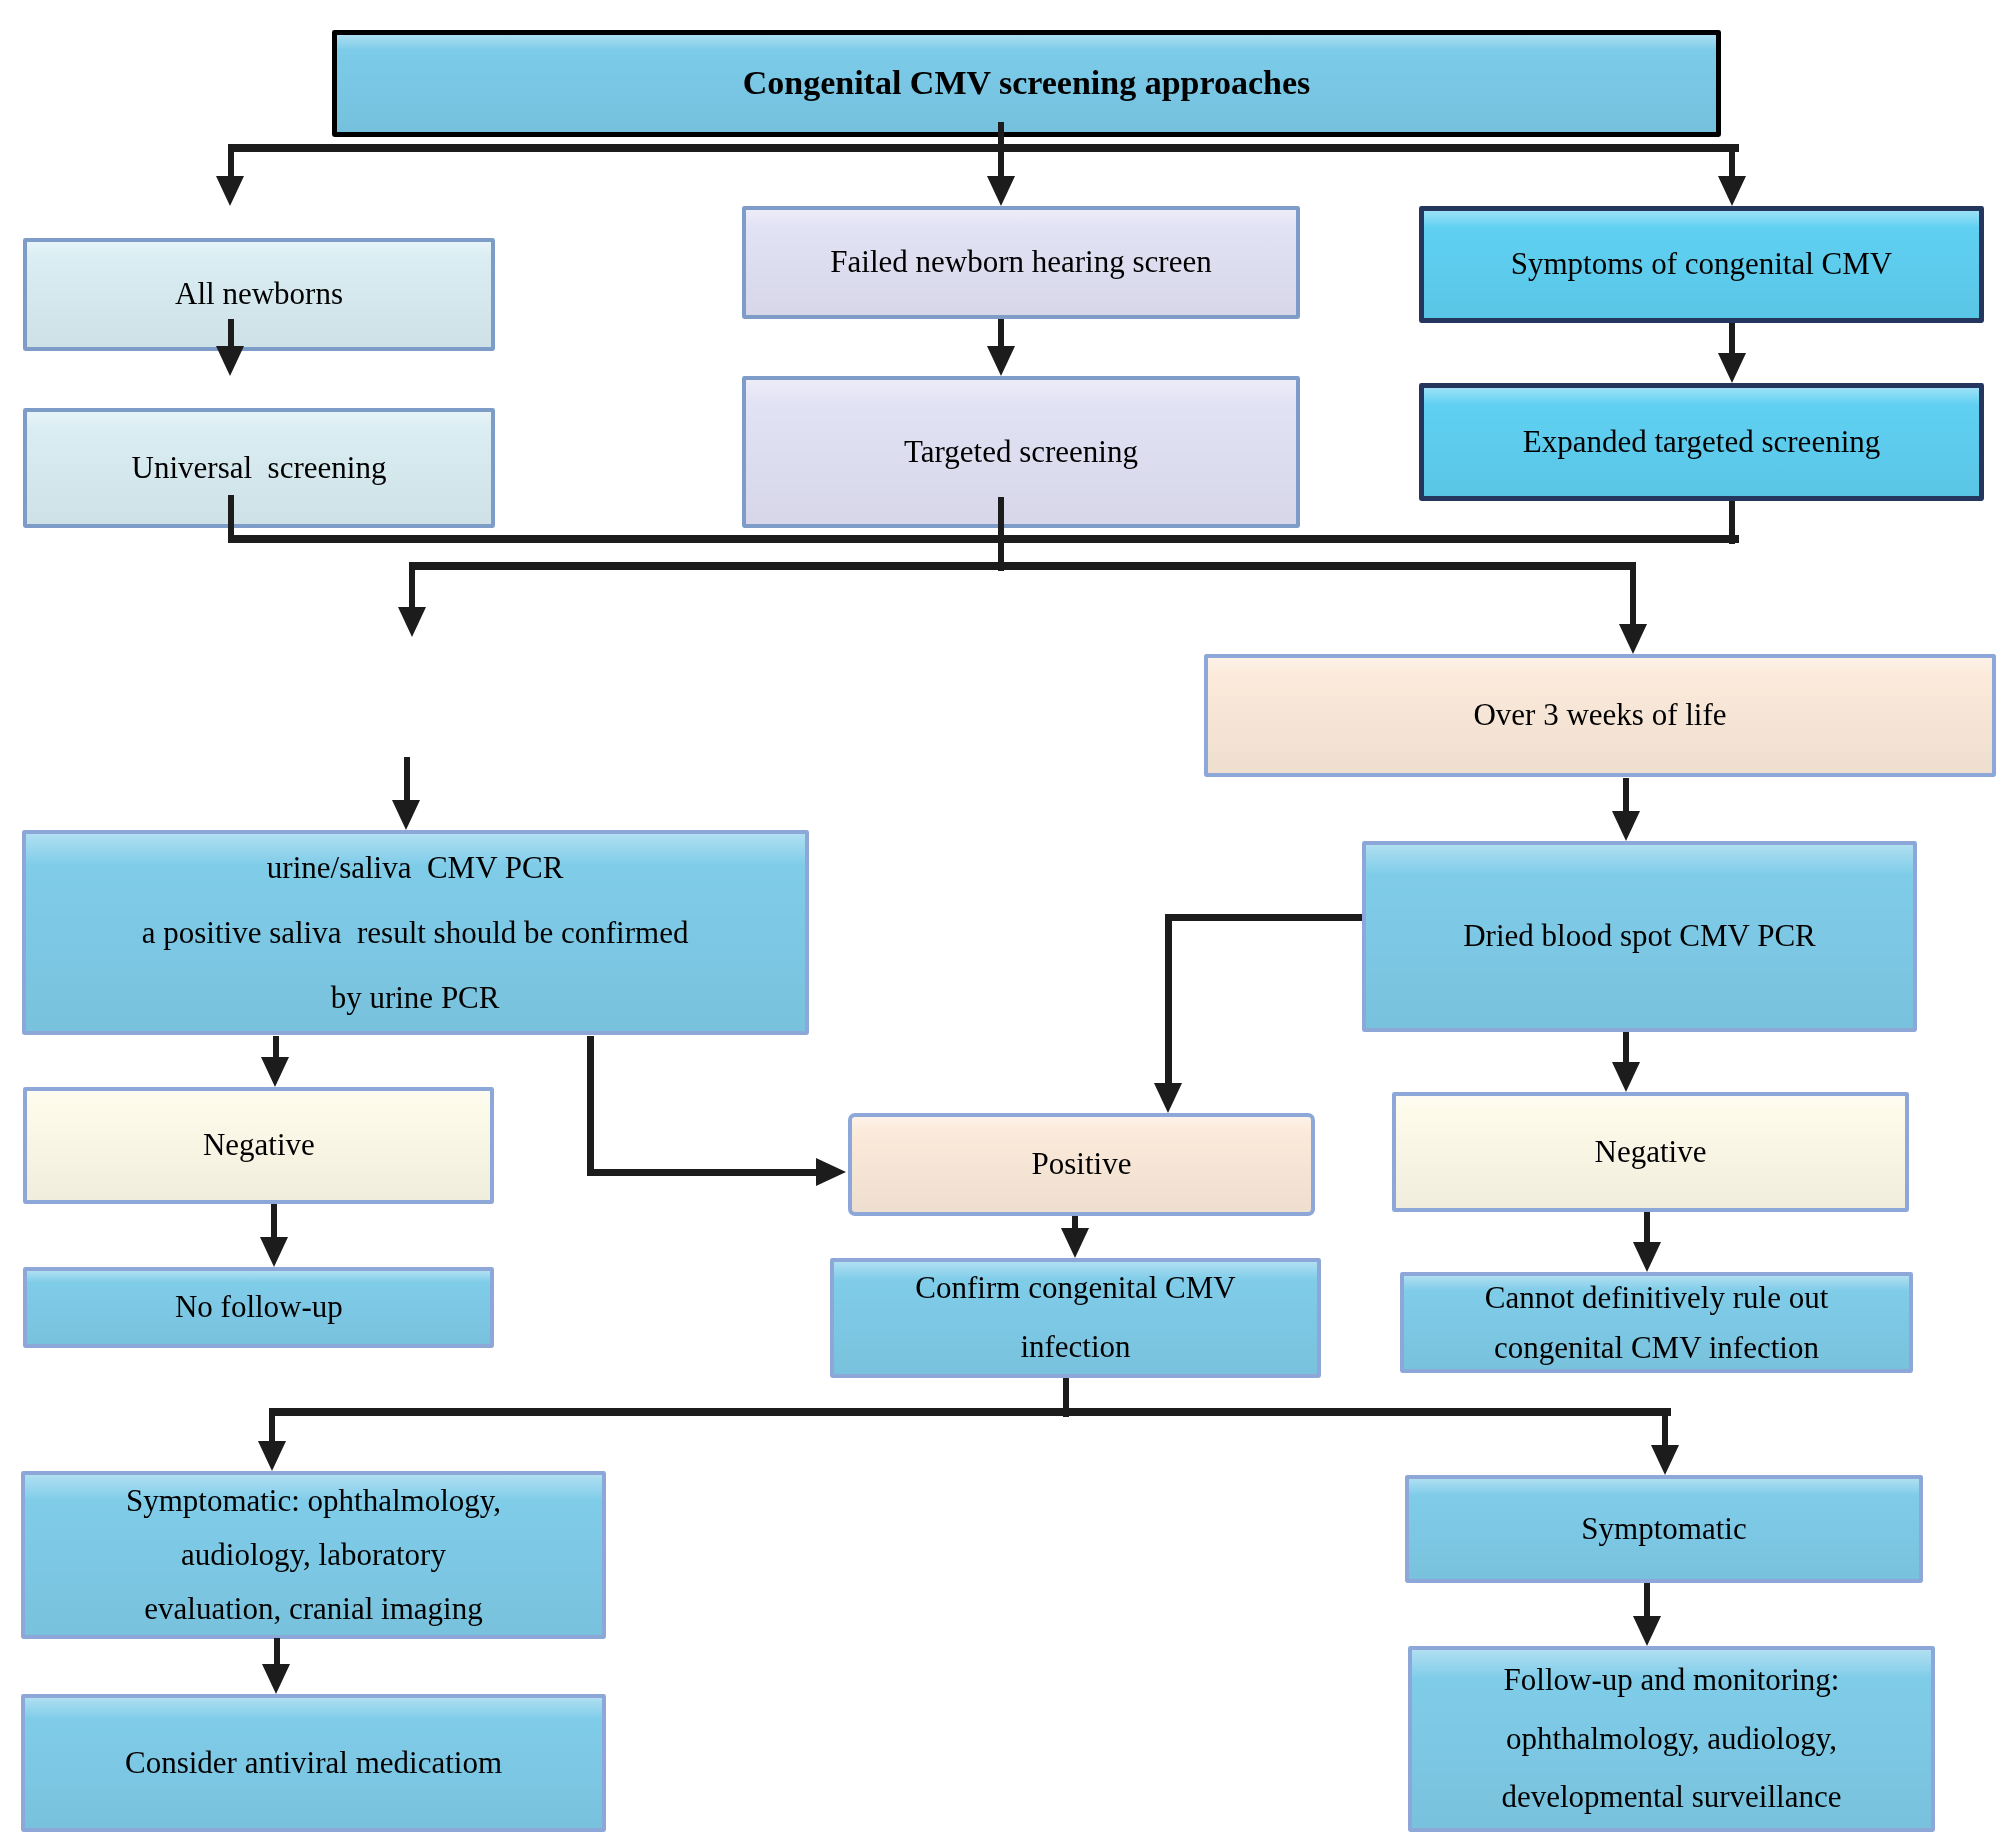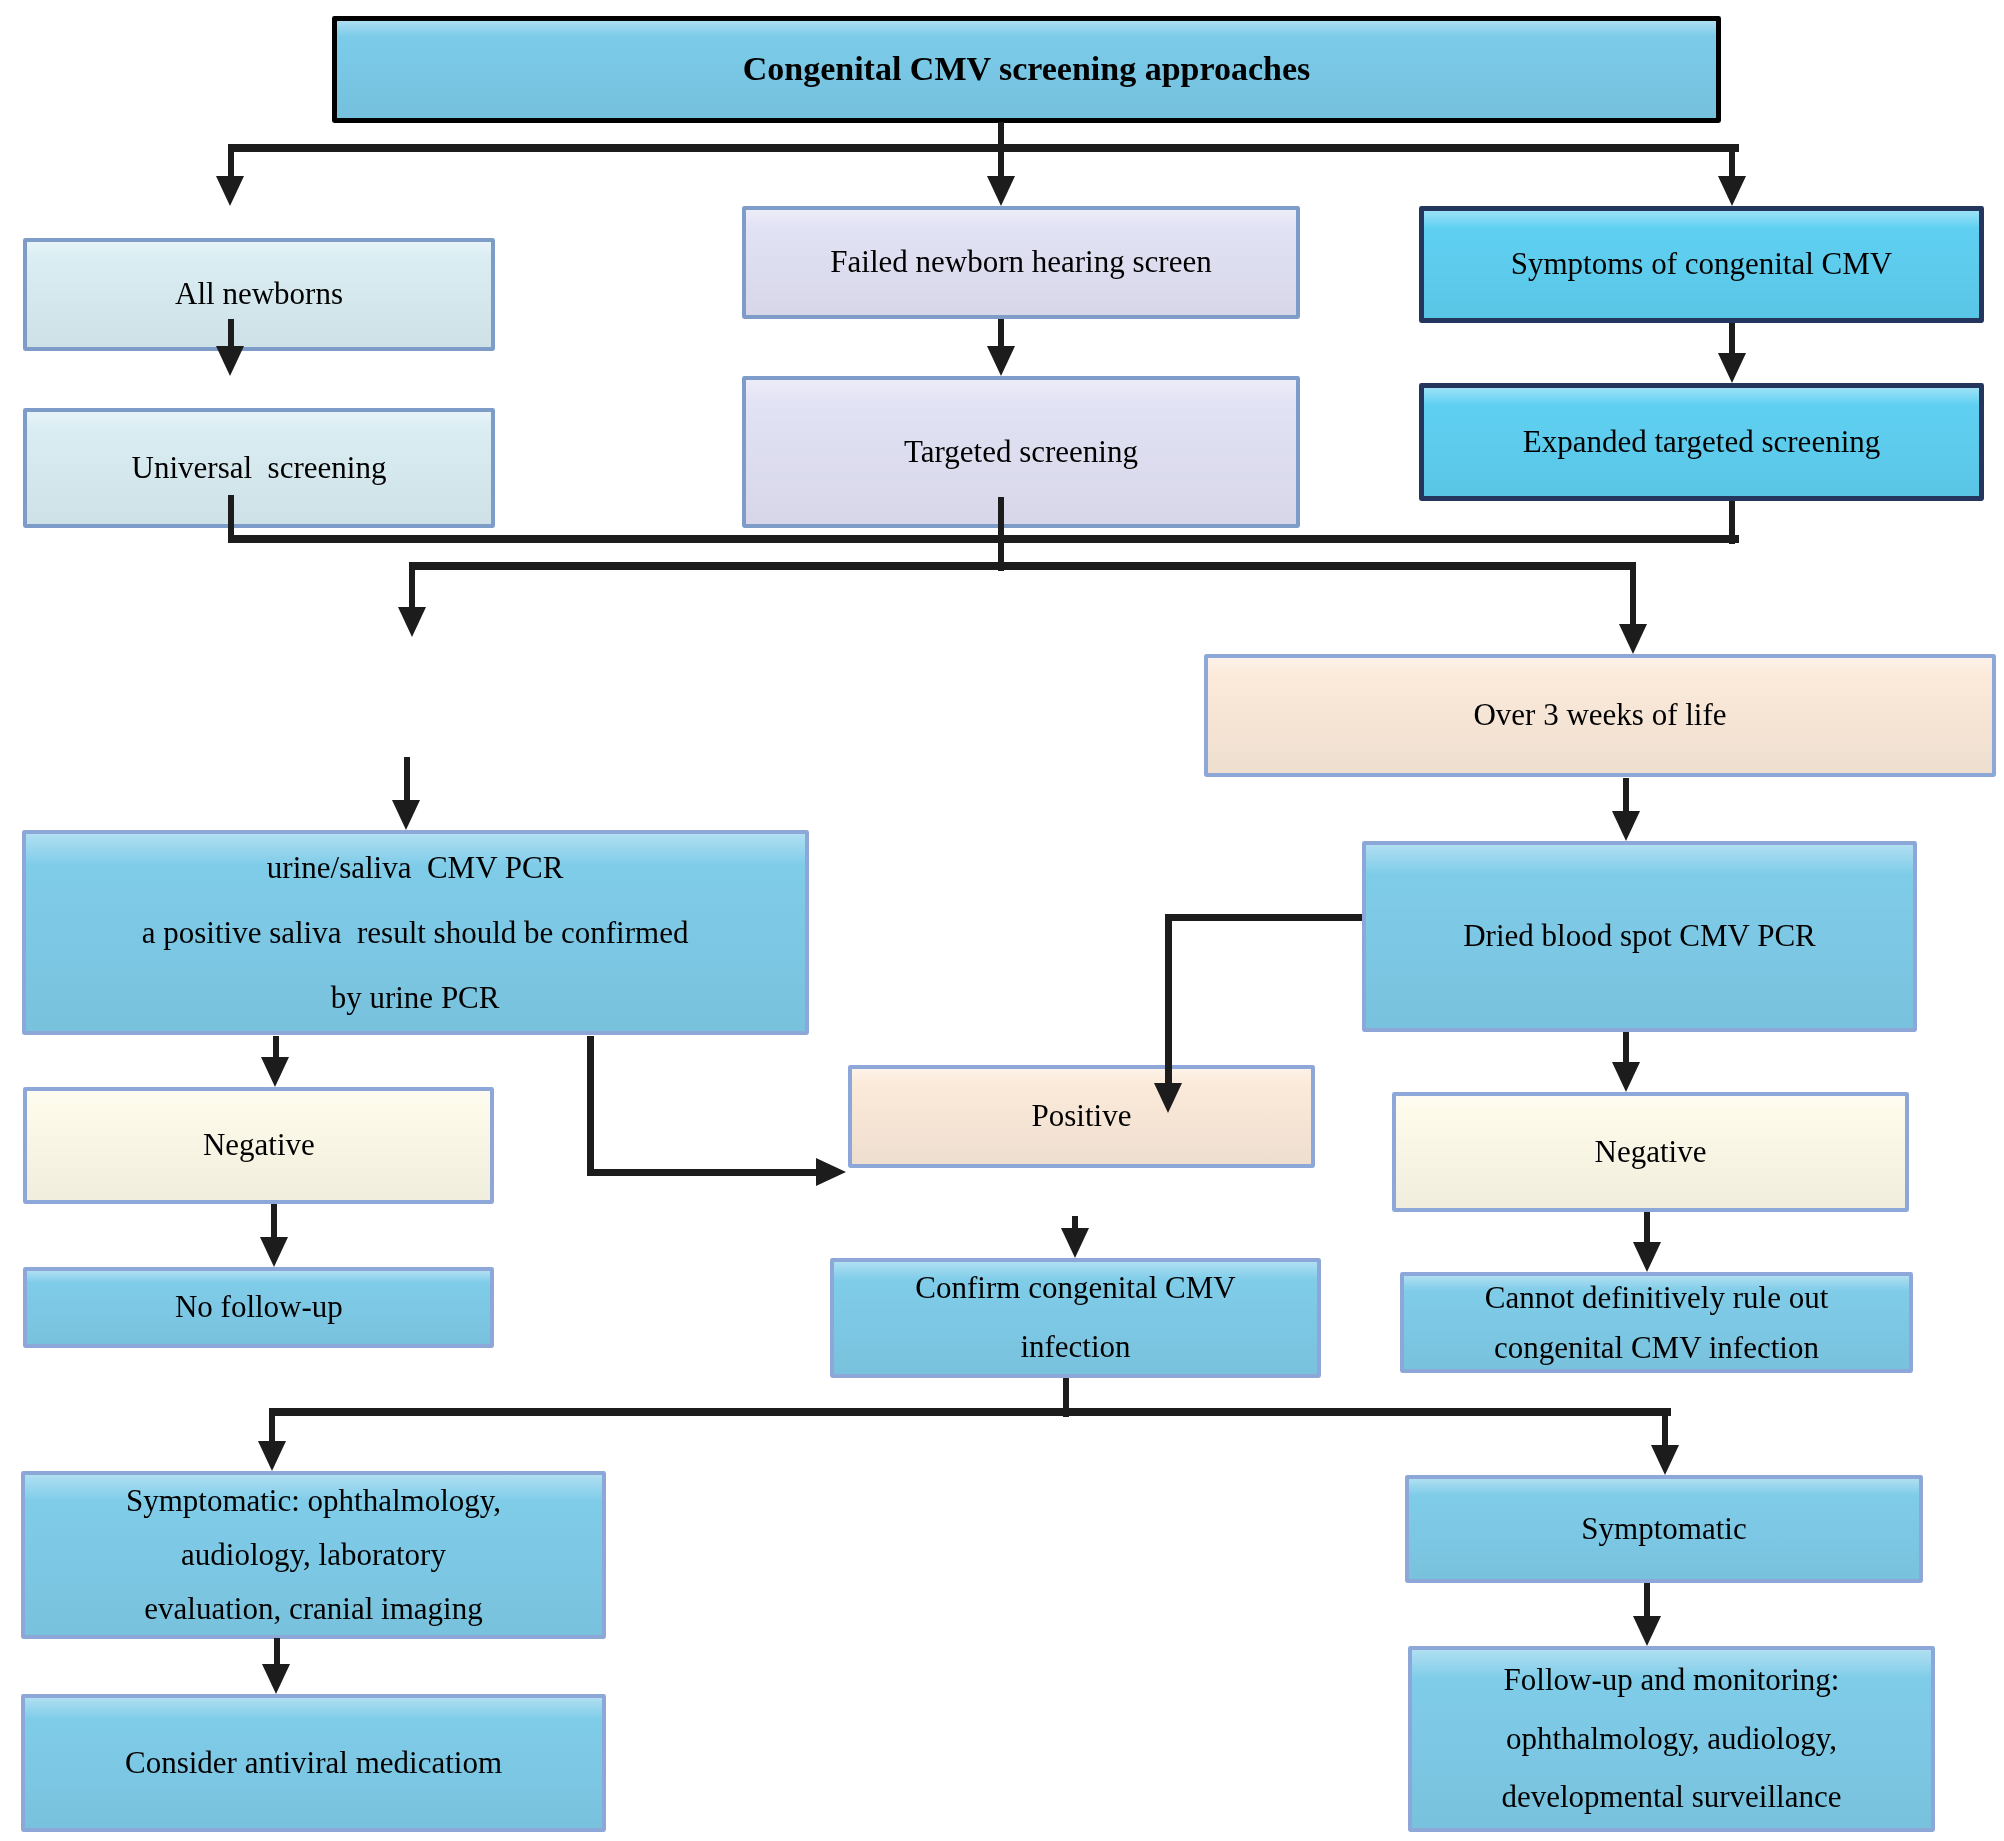--- a/index.html
+++ b/index.html
@@ -27,21 +27,21 @@
   .c-lightcyan  { background-color:var(--light-cyan,#D9EDF3);margin-top:32px; }
   .c-lavender   { background-color:var(--lavender,#E2E2F5); }
   .c-brightcyan { background-color:var(--bright-cyan,#5FD0F2); }
   .c-cream      { background-color:var(--cream,#FDFAE9); }
   .c-peach      { background-color:var(--peach,#FBEADA); }
   .c-process    { background-color:var(--process-blue,#7FCCE9); }
   .b-black { border-color:#000; border-width:5.4px; }
   .b-slate { border-color:var(--border-slate,#7D9CC8); border-width:4.8px; }
   .b-blue  { border-color:var(--border-blue,#8CA7D8); border-width:4.8px; }
   .b-navy  { border-color:var(--border-navy,#24365E); border-width:5.4px; }
-  .title-node { font-weight:bold; font-size:34px; }
+  .title-node { font-weight:bold; font-size:34px;margin-top:14px; }
   .hline,.vline { position:absolute; background:var(--line,#1C1C1C); }
   .ah-d { position:absolute; width:0; height:0;
           border-left:14.4px solid transparent; border-right:14.4px solid transparent;
           border-top:30px solid var(--line,#1C1C1C); }
   .ah-r { position:absolute; width:0; height:0;
           border-top:14.4px solid transparent; border-bottom:14.4px solid transparent;
           border-left:30px solid var(--line,#1C1C1C); }
 </style>
 </head>
 <body>
@@ -66,21 +66,21 @@
   <div class="node c-peach b-blue" style="left:1204px; top:654px; width:792px; height:123px;">Over 3 weeks of life</div>
 
   <div class="node c-process b-blue" style="left:21.6px; top:830px; width:787px; height:205px; line-height:2.1;">urine/saliva  CMV PCR
 a positive saliva  result should be confirmed
 by urine PCR</div>
 
   <div class="node c-process b-blue" style="left:1362px; top:841px; width:555px; height:191px;">Dried blood spot CMV PCR</div>
 
   <div class="node c-cream b-blue" style="left:23.4px; top:1087px; width:471px; height:117px;">Negative</div>
 
-  <div class="node c-peach b-blue" style="left:848px; top:1065px; width:467px; height:103px;">Positive</div>
+  <div class="node c-peach b-blue" style="left:848px; top:1113px; width:467px; height:103px;border-radius:7px;">Positive</div>
 
   <div class="node c-cream b-blue" style="left:1392px; top:1092px; width:517px; height:120px;">Negative</div>
 
   <div class="node c-process b-blue" style="left:23.4px; top:1267px; width:471px; height:81px;">No follow-up</div>
 
   <div class="node c-process b-blue" style="left:830px; top:1258px; width:491px; height:120px;">Confirm congenital CMV
 infection</div>
 
   <div class="node c-process b-blue" style="left:1400px; top:1272px; width:513px; height:101px; line-height:1.6;">Cannot definitively rule out
 congenital CMV infection</div>

